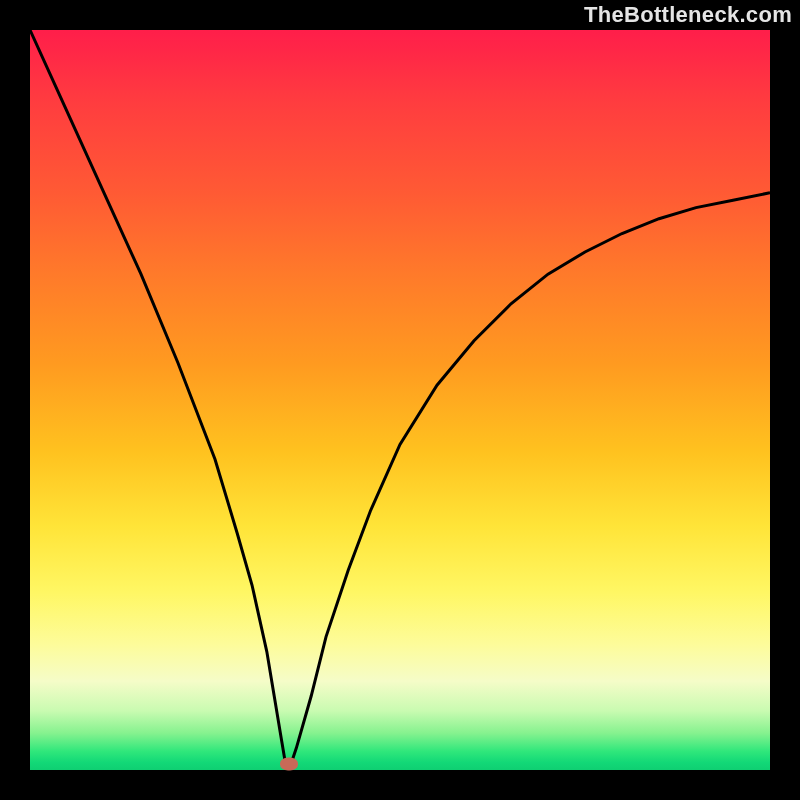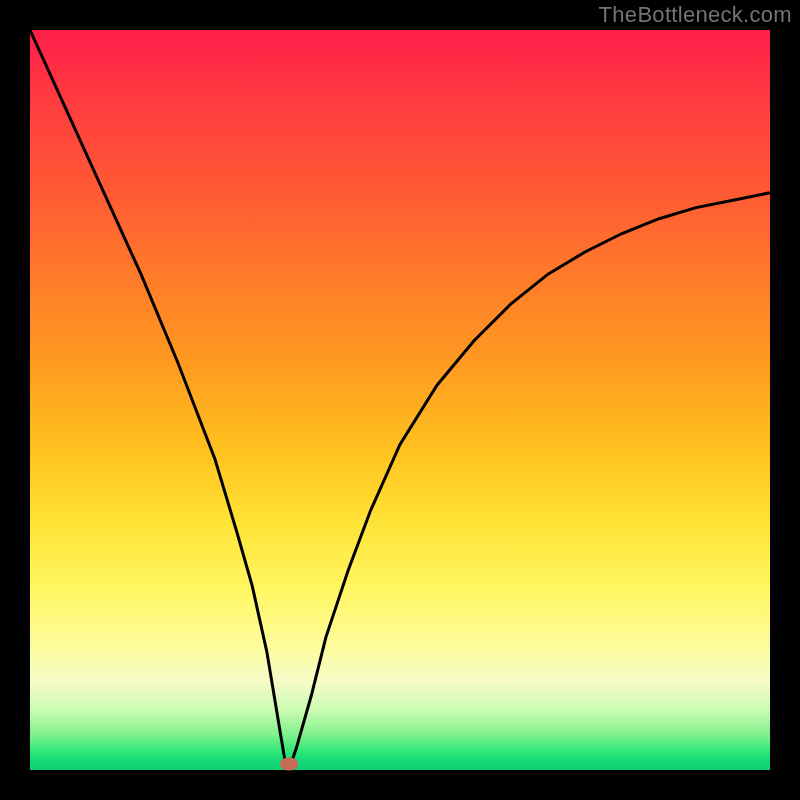--- a/index.html
+++ b/index.html
@@ -13,23 +13,23 @@
   }
   .frame {
     position: absolute;
     inset: 0;
     background: #000;
   }
   .watermark {
     position: absolute;
     top: 2px;
     right: 8px;
-    color: #737373;
+    color: #e5e5e5;
     font-size: 22px;
-    font-weight: 400;
+    font-weight: 700;
     letter-spacing: 0.3px;
     z-index: 20;
   }
   .plot {
     position: absolute;
     left: 30px;
     top: 30px;
     width: 740px;
     height: 740px;
     background: linear-gradient(

